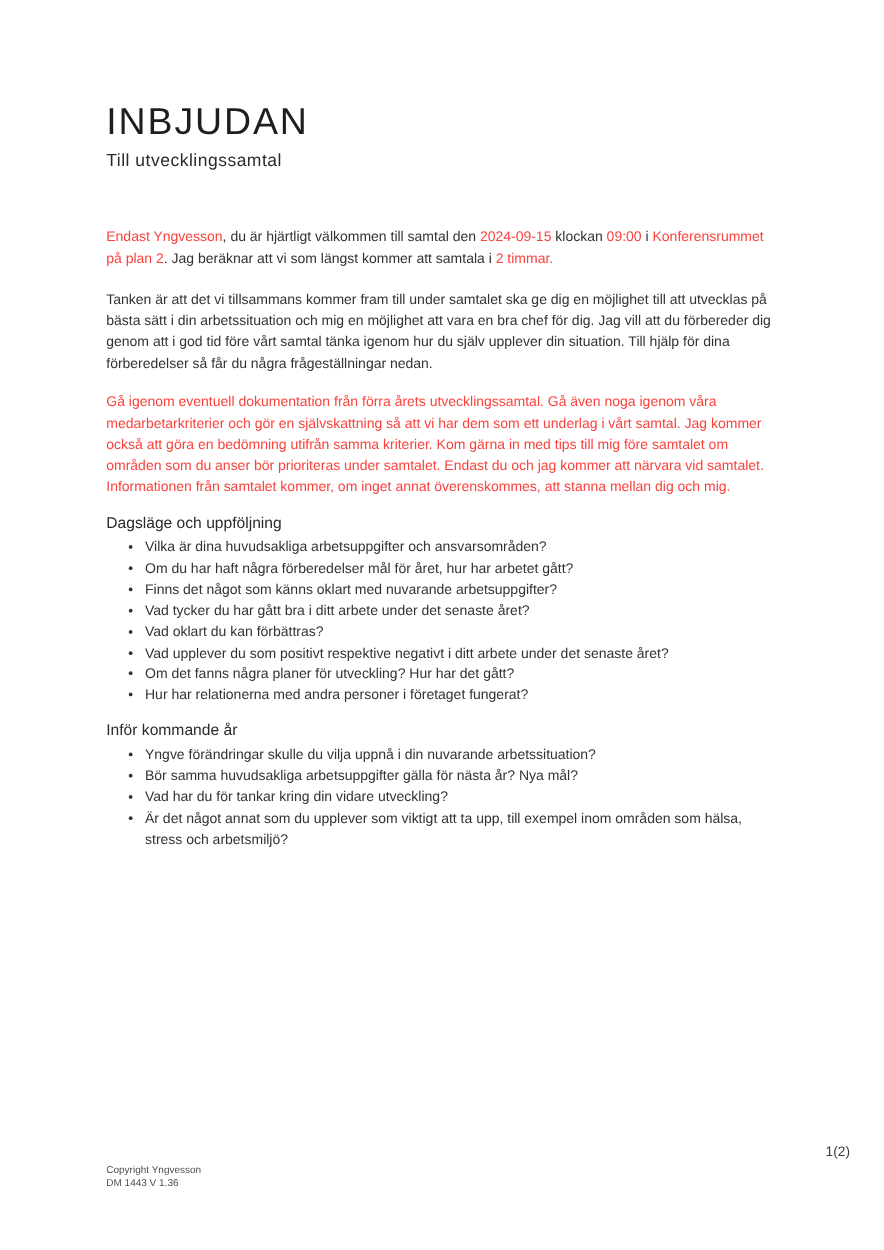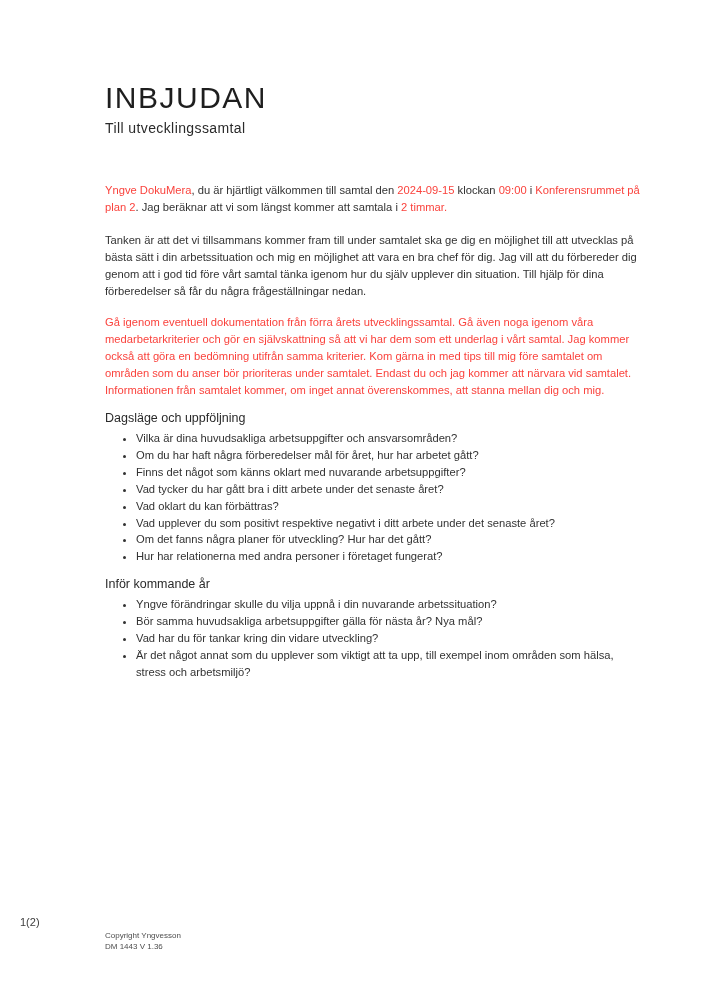--- a/index.html
+++ b/index.html
@@ -10,21 +10,20 @@
     position: relative;
     overflow: hidden;
     font-family: "Liberation Sans", "DejaVu Sans", sans-serif;
     color: #323232;
     --red: #fa423c;
   }
   .page {
     position: absolute;
     inset: 0;
     background: #ffffff;
-    margin-left: 20px;
   }
   .content {
     position: absolute;
     left: 85px;
     top: 0;
     width: 538px;
   }
   .doc-title {
     margin-top: 82px;
     font-size: 30px;
@@ -72,21 +71,21 @@
   ul.question-list li {
     font-size: 11.2px;
     line-height: 16.9px;
     color: #323232;
   }
   .page-number {
     position: absolute;
     top: 916px;
     left: 0;
     width: 680px;
-    text-align: left;
+    text-align: right;
     font-size: 11px;
     color: #3d3d3d;
   }
   .footer-meta {
     position: absolute;
     left: 85px;
     top: 931px;
     font-size: 8px;
     line-height: 10.5px;
     color: #4d4d4d;
@@ -95,21 +94,21 @@
 </head>
 <body style="--red: #fa423c;">
 
 <div class="page">
   <div class="content">
 
     <div class="doc-title">INBJUDAN</div>
 
     <div class="doc-subtitle">Till utvecklingssamtal</div>
 
-    <p class="para p-intro"><span class="red">Yngve DokuMera</span><span>, du är hjärtligt välkommen till samtal den </span><span class="red">2024-09-15</span><span> klockan </span><span class="red">09:00</span><span> i </span><span class="red">Konferensrummet på plan 2</span><span>. Jag beräknar att vi som längst kommer att samtala i </span><span class="red">2 timmar.</span></p>
+    <p class="para p-intro"><span class="red">Endast Yngvesson</span><span>, du är hjärtligt välkommen till samtal den </span><span class="red">2024-09-15</span><span> klockan </span><span class="red">09:00</span><span> i </span><span class="red">Konferensrummet på plan 2</span><span>. Jag beräknar att vi som längst kommer att samtala i </span><span class="red">2 timmar.</span></p>
 
     <p class="para p-purpose">Tanken är att det vi tillsammans kommer fram till under samtalet ska ge dig en möjlighet till att utvecklas på bästa sätt i din arbetssituation och mig en möjlighet att vara en bra chef för dig. Jag vill att du förbereder dig genom att i god tid före vårt samtal tänka igenom hur du själv upplever din situation. Till hjälp för dina förberedelser så får du några frågeställningar nedan.</p>
 
     <p class="para p-instr all-red">Gå igenom eventuell dokumentation från förra årets utvecklingssamtal. Gå även noga igenom våra medarbetarkriterier och gör en självskattning så att vi har dem som ett underlag i vårt samtal. Jag kommer också att göra en bedömning utifrån samma kriterier. Kom gärna in med tips till mig före samtalet om områden som du anser bör prioriteras under samtalet. Endast du och jag kommer att närvara vid samtalet. Informationen från samtalet kommer, om inget annat överenskommes, att stanna mellan dig och mig.</p>
 
 
     <div class="subsection-title">Dagsläge och uppföljning</div>
 
     <ul class="question-list">
         <li>Vilka är dina huvudsakliga arbetsuppgifter och ansvarsområden?</li>

